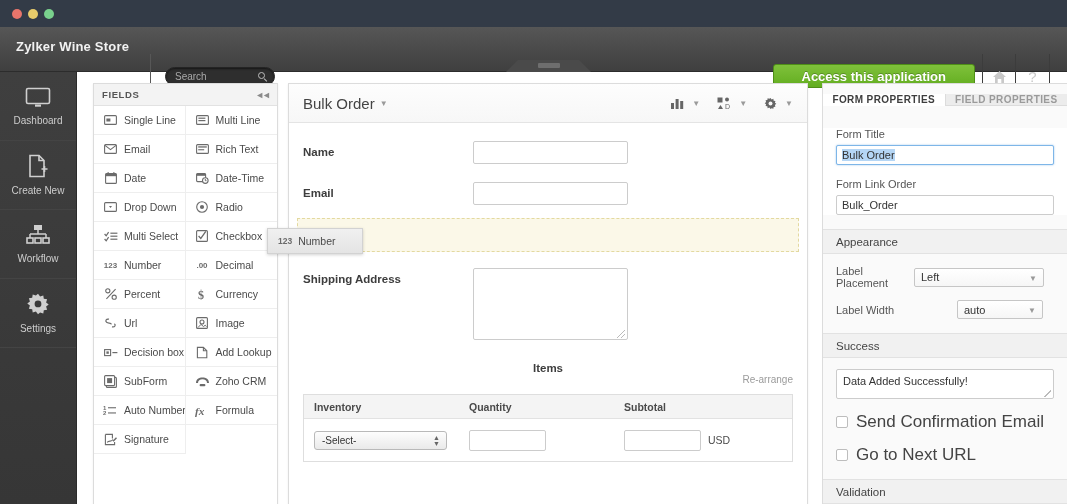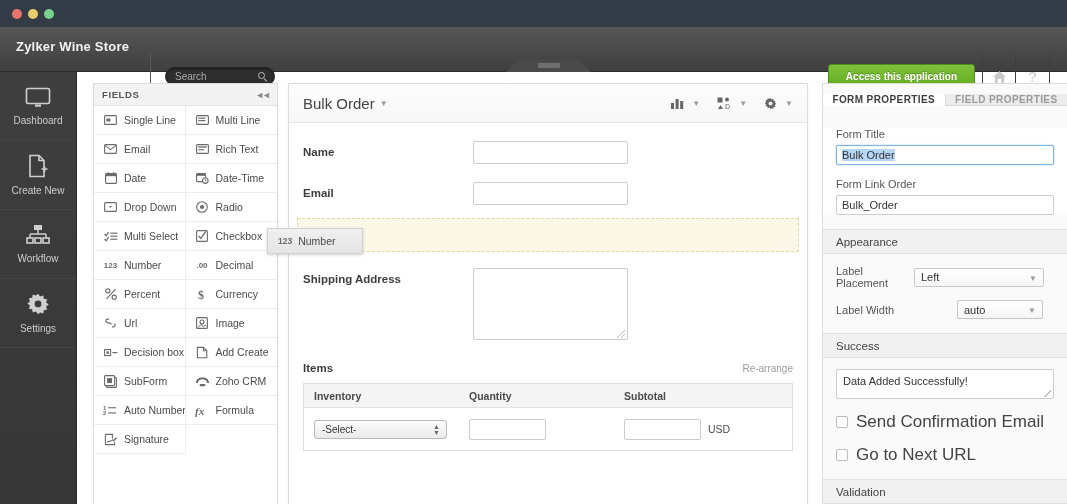--- a/index.html
+++ b/index.html
@@ -49,24 +49,24 @@
   .search .mag {
     position:absolute; right:7px; top:4px; width:9px; height:9px;
   }
   .mag .ring { position:absolute; left:0; top:0; width:7px; height:7px;
     border:1.2px solid #bdbdbd; border-radius:50%; }
   .mag .hdl { position:absolute; left:6px; top:6px; width:4px; height:1.2px;
     background:#bdbdbd; transform:rotate(45deg); transform-origin:left center; }
 
   .access-btn {
     position:absolute; right:92px; top:37px; height:24px;
-    padding:0 17px; line-height:24px;
+    padding:0 28px; line-height:24px;
     background:linear-gradient(180deg,#7fc13b 0%,#62ad1f 100%);
     border:1px solid #4f8f17; border-radius:3px;
-    color:#fff; font-size:10px; font-weight:bold;
+    color:#fff; font-size:13px; font-weight:bold;
     text-shadow:0 -1px 0 rgba(0,0,0,.25);
     white-space:nowrap; cursor:pointer;
   }
   .icon-btn {
     position:absolute; top:27px; height:45px; width:34px;
     display:flex; align-items:center; justify-content:center;
     color:#c9c9c9; cursor:pointer;
   }
   .icon-btn.home { right:51px; border-left:1px solid #3c3c3c; border-right:1px solid #3c3c3c;}
   .icon-btn.help { right:17px; border-right:1px solid #3c3c3c; font-size:15px; }
@@ -153,21 +153,21 @@
     position:absolute; left:-22px; top:144px; width:96px; height:26px;
     background:linear-gradient(180deg,#f0f0f0,#e4e4e4);
     border:1px solid #d2d2d2; box-shadow:0 1px 3px rgba(0,0,0,.18);
     display:flex; align-items:center; padding-left:10px;
     font-size:10.5px; color:#4a4a4a; z-index:30;
   }
   .dragchip .n123 { font-size:8.5px; font-weight:bold; color:#6b6b6b; margin-right:6px; }
 
   
   .items-hd {
-    display:flex; align-items:center; padding:0 14px; margin-top:22px;
+    display:flex; align-items:center; padding:0 14px; margin-top:22px;flex-direction:column;
   }
   .items-hd .t { font-size:11.5px; font-weight:bold; color:#3d3d3d; }
   .items-hd .rearr { margin-left:auto; font-size:10px; color:#9b9b9b; cursor:pointer; }
   .subform {
     margin:9px 14px 0 14px; border:1px solid #dedede; background:#fff;
   }
   .sf-head { display:flex; height:24px; background:#f4f4f4; border-bottom:1px solid #e2e2e2; }
   .sf-head div {
     font-size:10.5px; font-weight:bold; color:#4a4a4a;
     display:flex; align-items:center; padding-left:10px;
@@ -483,21 +483,21 @@
           </span>
           <span>Decision box</span>
         </div>
         <div class="fcell">
           <span class="ico">
             <svg width="12" height="13" viewBox="0 0 12 13">
               <path d="M1.4 1.4 h6 l3.4 3.4 v7 h-9.4 z" fill="none" stroke="#6b6b6b" stroke-width="1.1"></path>
               <path d="M7.4 1.4 v3.4 h3.4" fill="none" stroke="#6b6b6b" stroke-width="1.1"></path>
             </svg>
           </span>
-          <span>Add Create</span>
+          <span>Add Lookup</span>
         </div>
         <div class="fcell">
           <span class="ico">
             <svg width="13" height="13" viewBox="0 0 13 13">
               <rect x="2.4" y="2.4" width="10" height="10" rx="1" fill="none" stroke="#6b6b6b" stroke-width="1.1"></rect>
               <rect x=".6" y=".6" width="10" height="10" rx="1" fill="#fff" stroke="#6b6b6b" stroke-width="1.1"></rect>
               <rect x="3.1" y="3.1" width="5" height="5" fill="#6b6b6b"></rect>
             </svg>
           </span>
           <span>SubForm</span>

